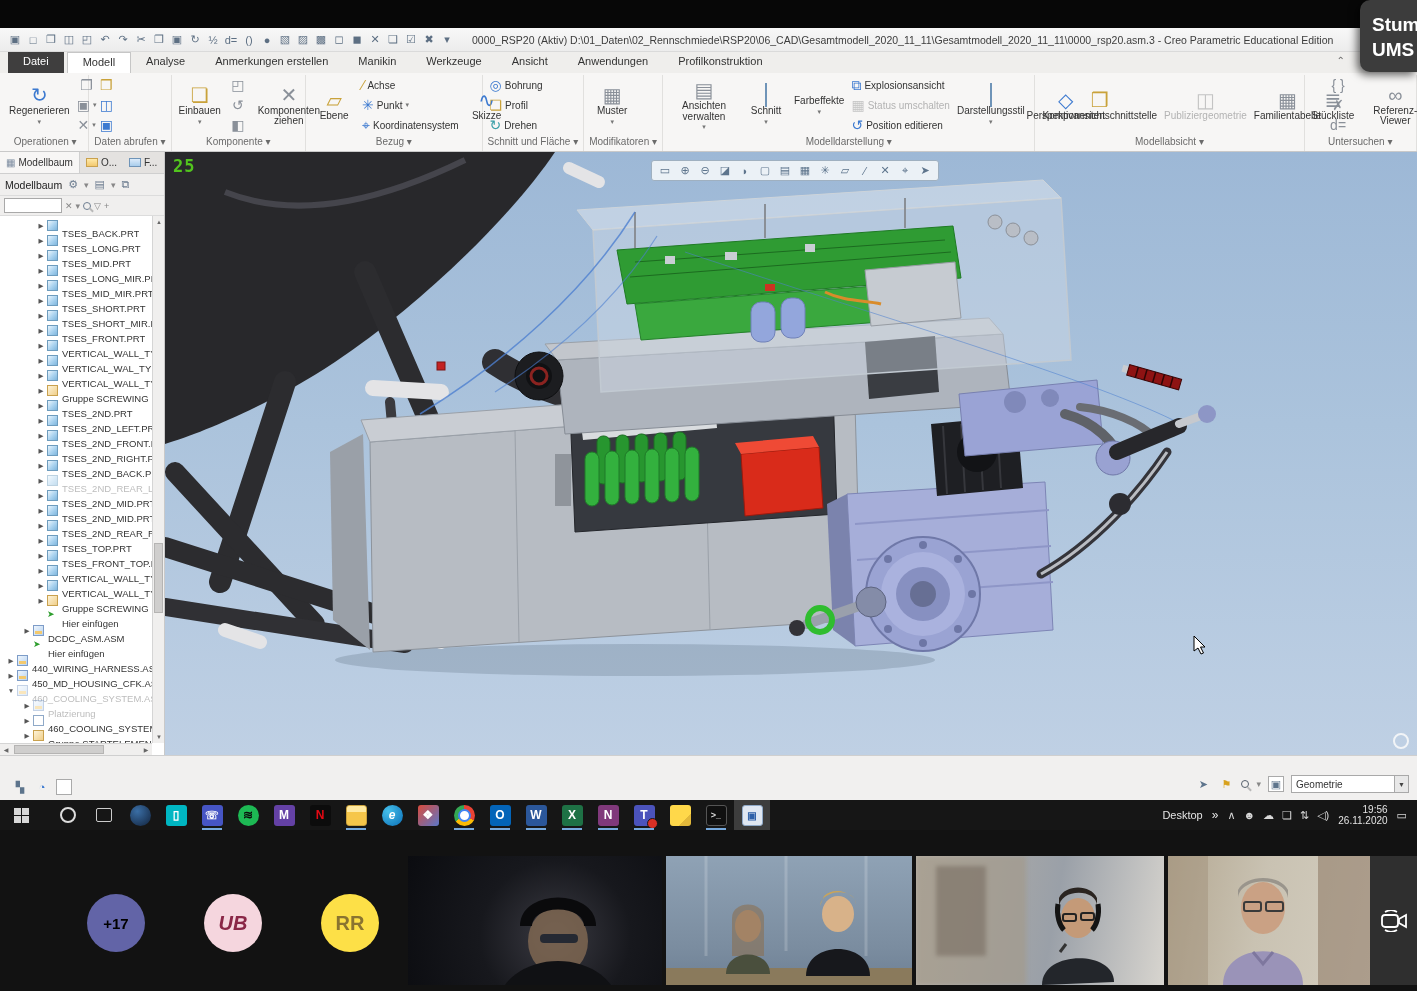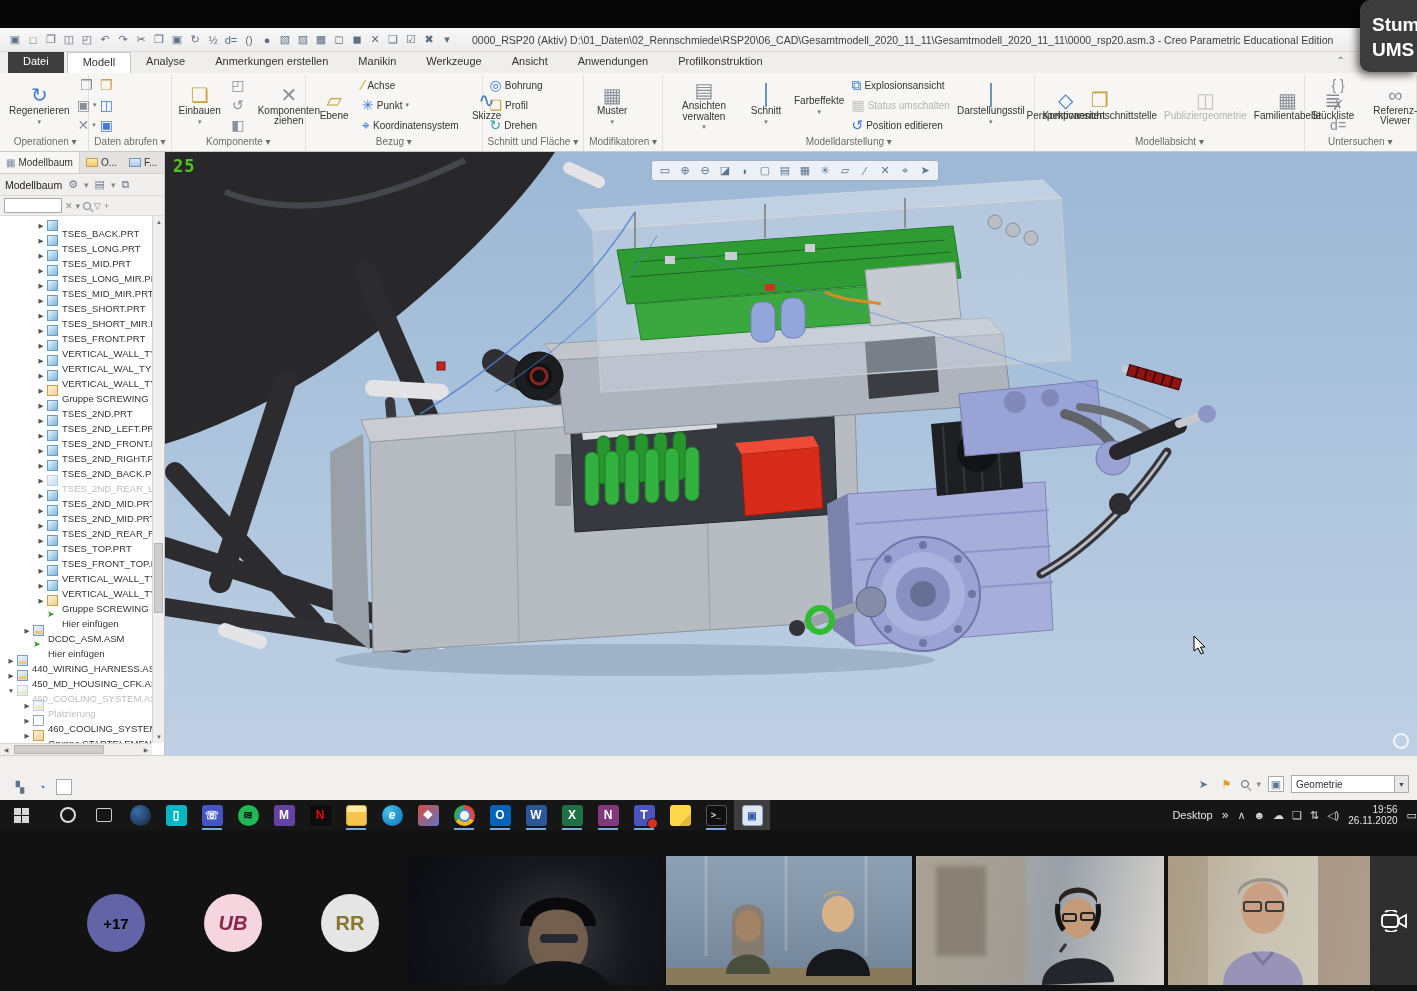--- a/index.html
+++ b/index.html
@@ -133,31 +133,31 @@
   .ta-chrome .ic22::after{content:"";width:9px;height:9px;border-radius:50%;background:#fff;border:2px solid #4285f4;}
   .ta-outlook .ic22{background:#0364b8;}
   .ta-word .ic22{background:#2b579a;}
   .ta-excel .ic22{background:#1e7145;}
   .ta-onenote .ic22{background:#80397b;}
   .ta-teams .ic22{background:#4b53bc;}
   .ta-teams.badge .ic22::before{content:"";position:absolute;right:-3px;bottom:-3px;width:9px;height:9px;border-radius:50%;background:#d93025;border:1.5px solid #161616;}
   .ta-sticky .ic22{background:linear-gradient(135deg,#ffd84a 70%,#e2b83a 70%);}
   .ta-term .ic22{background:#101010;border:1px solid #555;font-size:9px;color:#ddd;}
   .ta-creo .ic22{background:#dfe7f2;border:1px solid #8fa9c8;color:#2d5fa8;font-size:10px;}
-  .tray{margin-left:auto;display:flex;align-items:center;gap:9px;font-size:11px;color:#e4e4e4;}
+  .tray{margin-left:auto;display:flex;align-items:center;gap:9px;padding-right:10px;font-size:11px;color:#e4e4e4;}
   .tray .tico2{font-size:11px;color:#d8d8d8;cursor:pointer;}
   .clock{text-align:right;font-size:10px;line-height:11px;cursor:pointer;}
   .chev{font-size:12px;cursor:pointer;}
   
   .call{position:absolute;top:830px;left:0;width:1417px;height:161px;background:#121212;}
   .avatar{position:absolute;top:64px;width:58px;height:58px;border-radius:50%;display:flex;
     align-items:center;justify-content:center;font-weight:bold;cursor:pointer;}
   .av0{left:87px;background:#6264a7;color:#000000;font-size:15px;}
   .av1{left:204px;background:#f5d6de;color:#8a2747;font-size:20px;font-style:italic;}
-  .av2{left:321px;background:#e5e5e5;color:#8a7430;font-size:20px;}
+  .av2{left:321px;background:#fde047;color:#8a7430;font-size:20px;}
   .vid{position:absolute;top:26px;height:129px;overflow:hidden;cursor:pointer;}
   .v1{left:408px;width:254px;background:radial-gradient(circle at 58% 62%,#3a3a42 0%,#17181d 45%,#0b0c10 100%);}
   .v2{left:666px;width:246px;background:linear-gradient(180deg,#8fa2b5 0%,#7b8da0 70%,#6e8094 100%);}
   .v3{left:916px;width:248px;background:linear-gradient(100deg,#b9b2a6 0%,#9aa0a8 55%,#d8d5cf 100%);}
   .v4{left:1168px;width:202px;background:linear-gradient(100deg,#b4a892 0%,#c9c2b2 45%,#d4cec0 100%);}
   .campanel{position:absolute;top:26px;left:1370px;width:47px;height:129px;background:#2f2f2f;
     display:flex;align-items:center;justify-content:center;cursor:pointer;}
   .vsvg{width:100%;height:100%;display:block;}
   .blur{filter:blur(2px);}
 </style>

